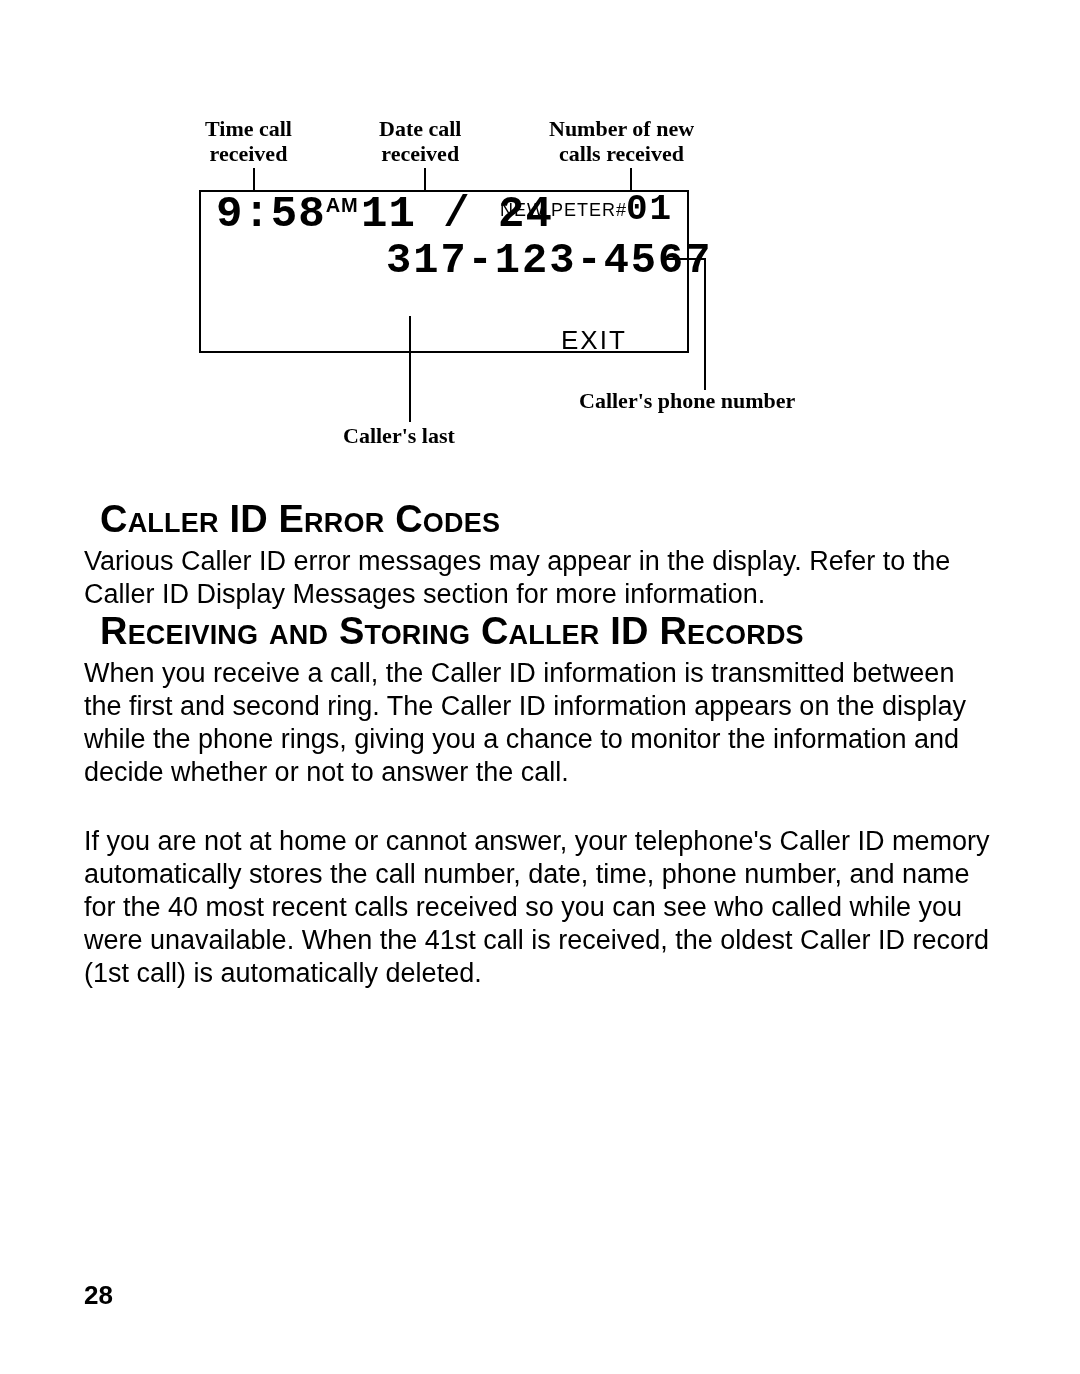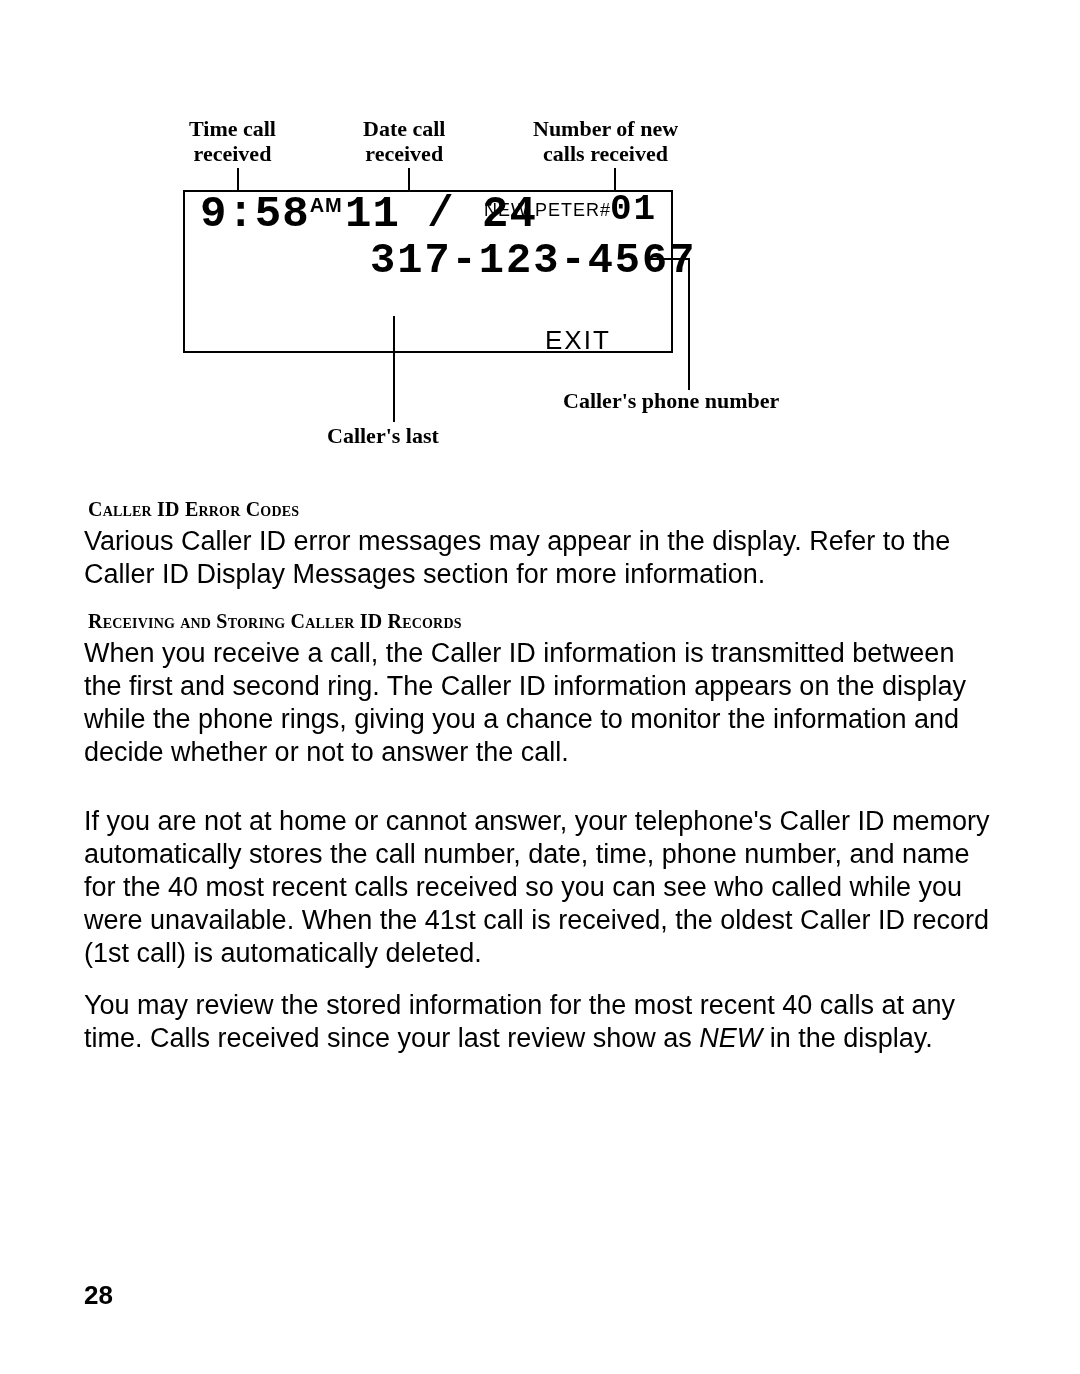--- a/index.html
+++ b/index.html
@@ -11,21 +11,21 @@
     width: 1080px;
   }
   .page {
     position: relative;
     width: 1080px;
     height: 1374px;
   }
   
   .diagram {
     position: absolute;
-    left: 0;
+    left: 16px;
     top: 0;
     width: 988px;
     height: 470px;
   }
   .callout {
     position: absolute;
     font-family: Georgia, "Times New Roman", serif;
     font-weight: bold;
     font-size: 22px;
     text-align: center;
@@ -112,25 +112,25 @@
     background: #000;
   }
 
   
   .section {
     position: absolute;
     left: 84px;
     width: 912px;
   }
   .heading {
-    font-family: Liberation Serif, serif;
+    font-family: Liberation Sans, sans-serif;
     font-variant: small-caps;
     font-weight: bold;
-    font-size: 20px;
-    margin: 0 0 4px 4px;
+    font-size: 38px;
+    margin: 0 0 4px 16px;
     letter-spacing: 0.2px;
   }
   .para {
     font-family: "Helvetica Neue", Arial, sans-serif;
     font-size: 27px;
     line-height: 1.22;
     margin: 0;
   }
   .para .ital {
     font-style: italic;
@@ -180,19 +180,16 @@
 
   <div class="section" style="top:498px;">
     <p class="heading">Caller ID Error Codes</p>
     <p class="para">Various Caller ID error messages may appear in the display. Refer to the Caller ID Display Messages section for more information.</p>
   </div>
 
   <div class="section" style="top:610px;">
     <p class="heading">Receiving and Storing Caller ID Records</p>
     <p class="para">When you receive a call, the Caller ID information is transmitted between the first and second ring. The Caller ID information appears on the display while the phone rings, giving you a chance to monitor the information and decide whether or not to answer the call.</p>
     <p class="para" style="margin-top:36px;">If you are not at home or cannot answer, your telephone's Caller ID memory automatically stores the call number, date, time, phone number, and name for the 40 most recent calls received so you can see who called while you were unavailable. When the 41st call is received, the oldest Caller ID record (1st call) is automatically deleted.</p>
-    <p class="para" style="margin-top:20px;">
-      <span>You may review the stored information for the most recent 40 calls at any time. Calls received since your last review show as </span><span class="ital">NEW</span><span> in the display.</span>
-    </p>
   </div>
 
   <div class="pagenum">28</div>
 </div>
 
 </body></html>

